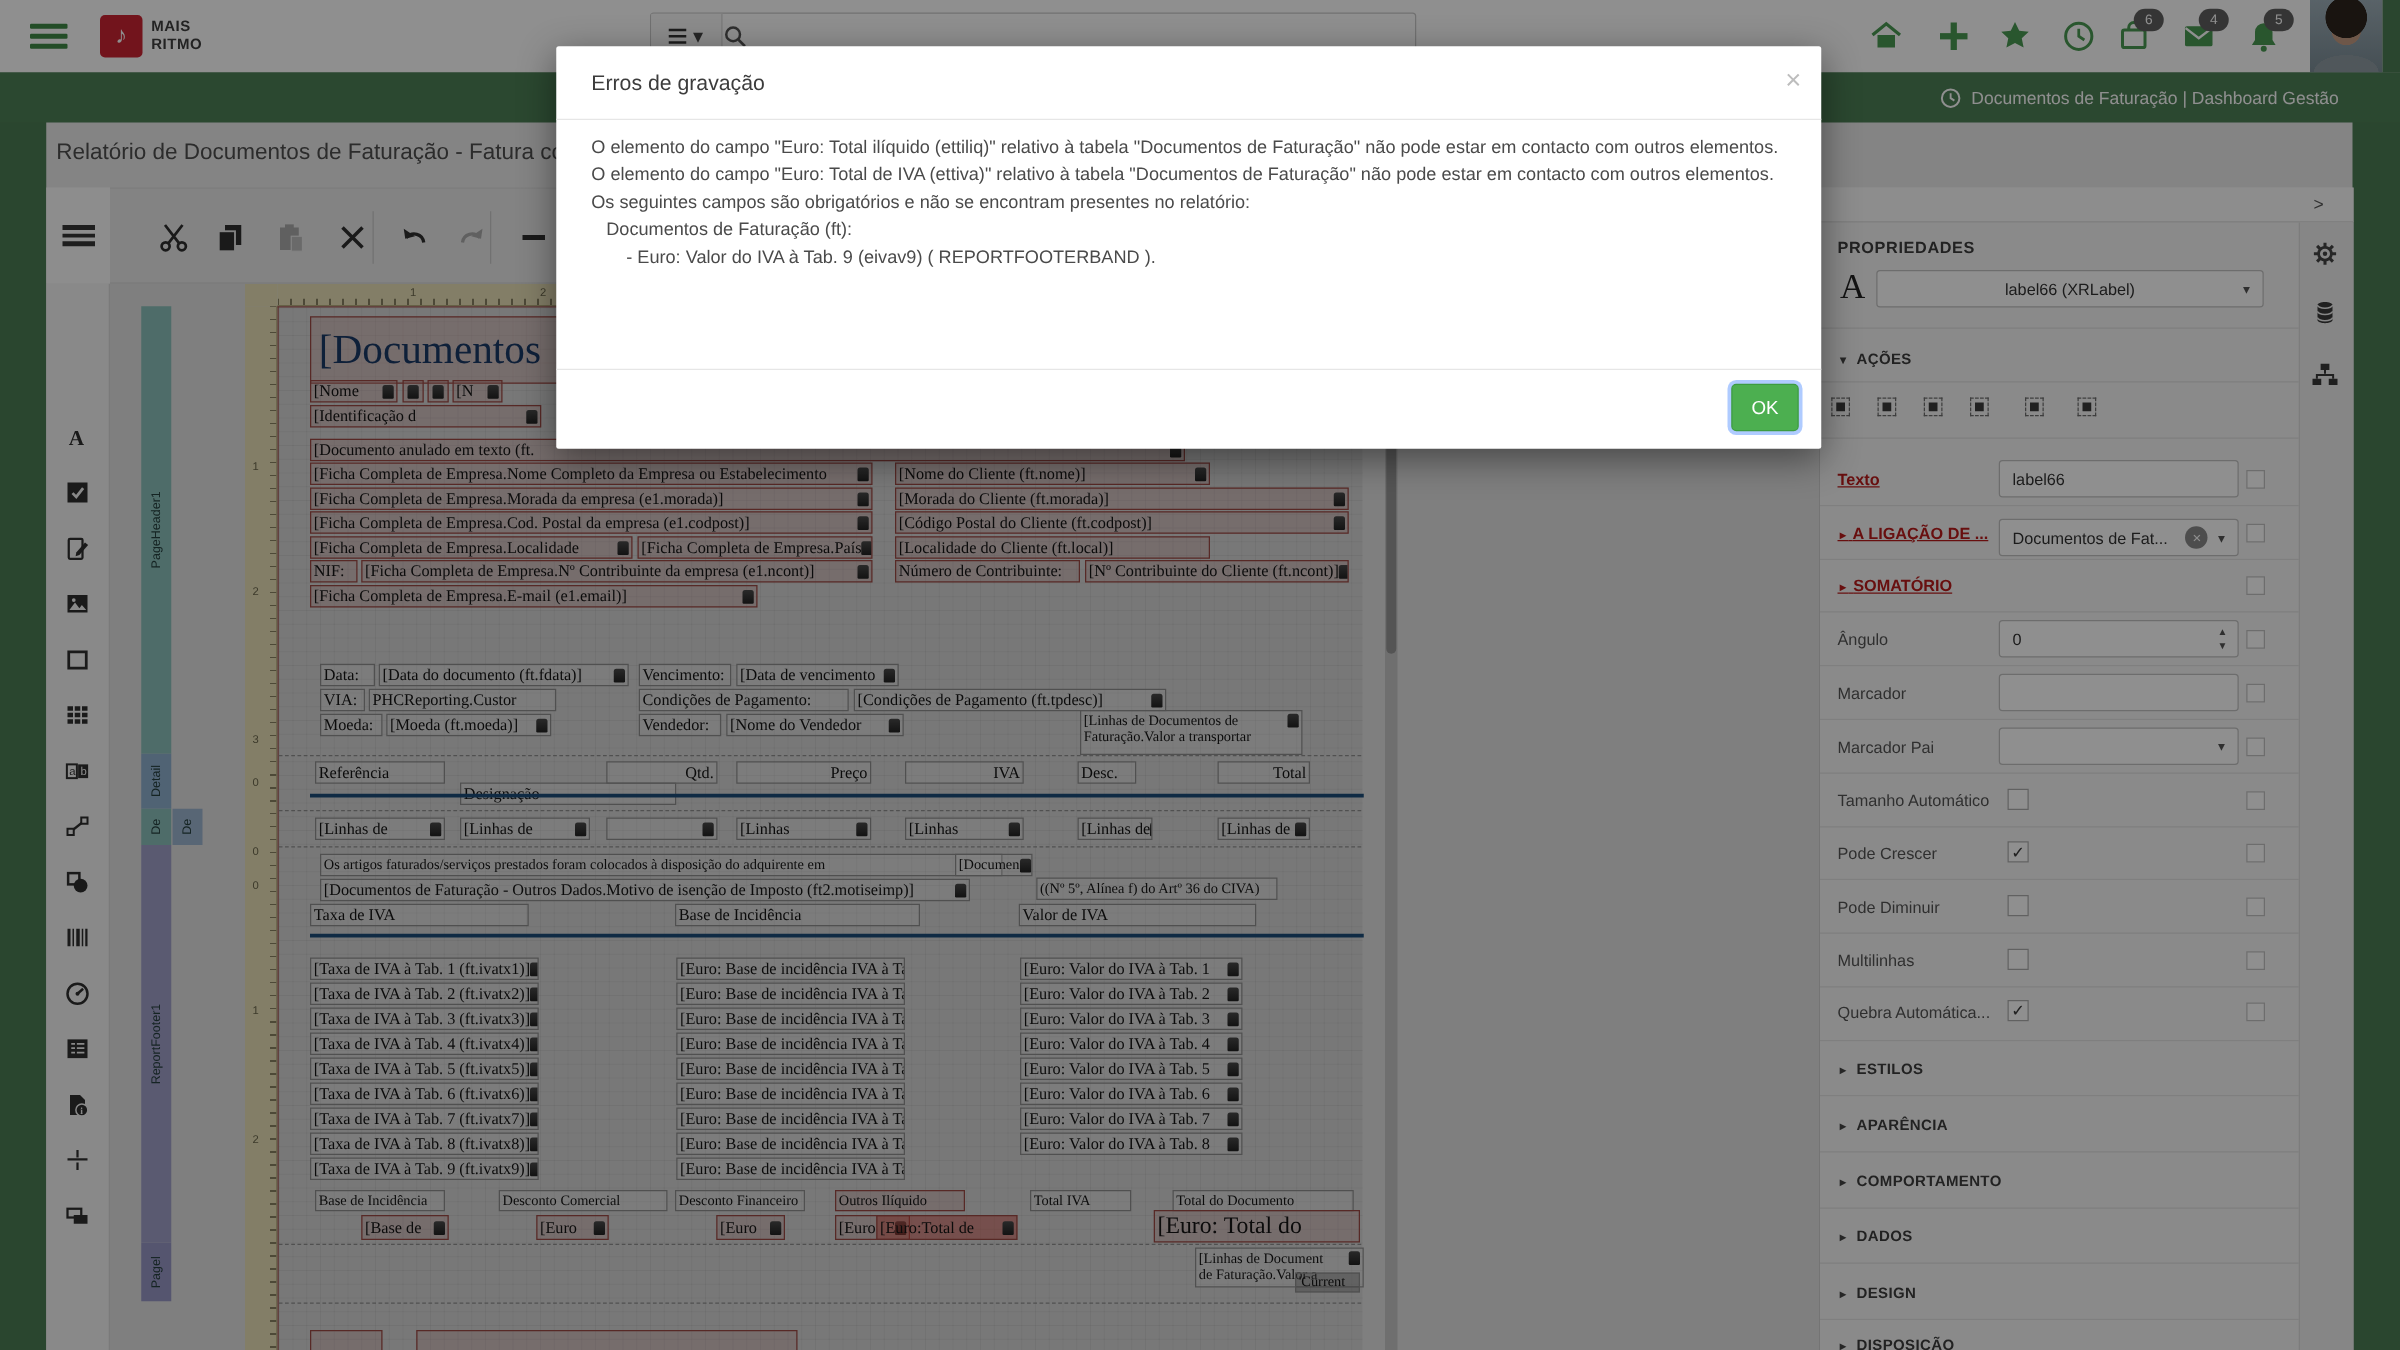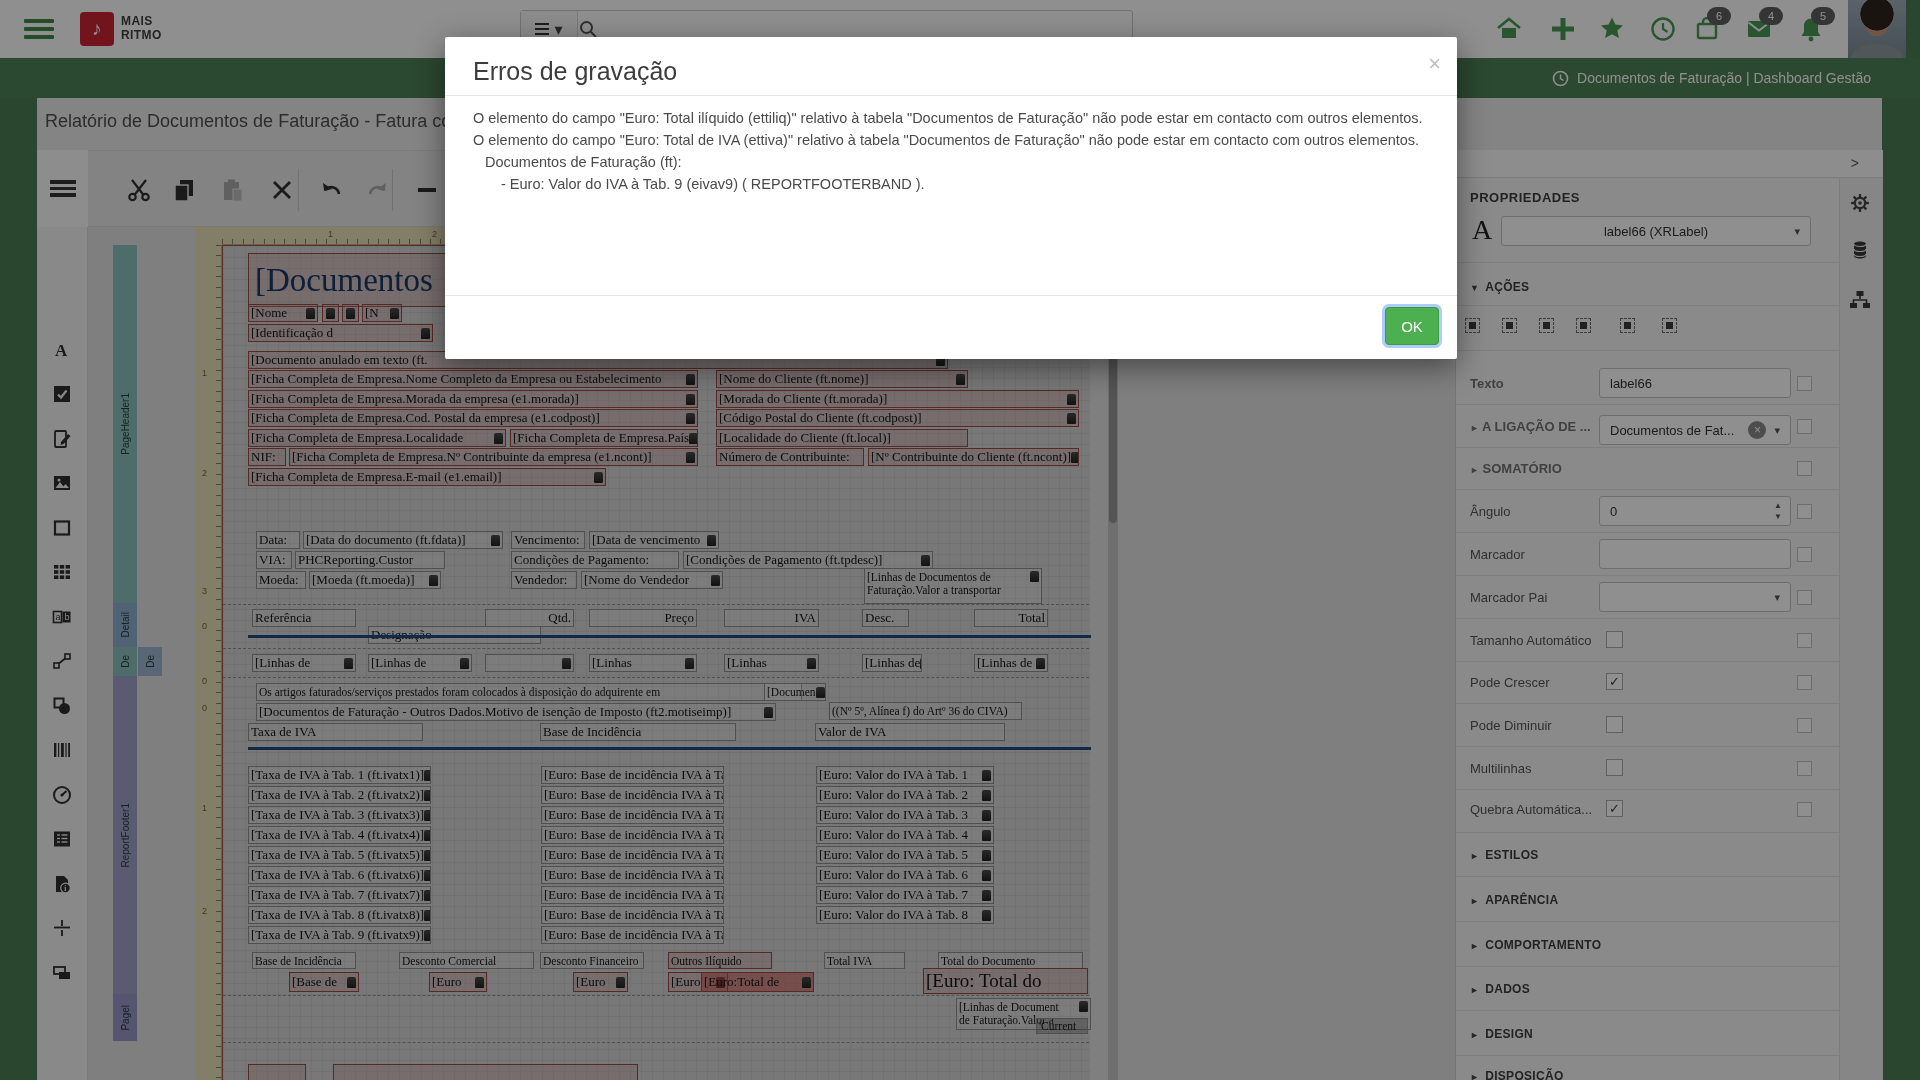--- a/index.html
+++ b/index.html
@@ -67,32 +67,32 @@
   .collapse-row .chev{position:absolute;right:24px;top:5px;font-size:14px;color:#555;}
   .pstrip{position:absolute;left:383px;top:28px;width:44px;height:902px;background:#efefef;border-left:1px solid #ddd;box-sizing:border-box;}
   .ptitle{position:absolute;left:14px;top:40px;font-size:13px;font-weight:bold;color:#3d3d3d;letter-spacing:.5px;}
   .bigA{position:absolute;left:16px;top:64px;font-family:"Liberation Serif",serif;font-size:28px;color:#222;}
   .selbox{position:absolute;left:45px;top:66px;width:310px;height:30px;background:#fff;border:1px solid #c2c2c2;border-radius:3px;display:flex;align-items:center;justify-content:center;font-size:13px;color:#333;box-sizing:border-box;}
   .selbox .car{position:absolute;right:10px;color:#555;font-size:11px;}
   .pdiv{position:absolute;left:0;width:383px;border-top:1px solid #e2e2e2;}
   .sechead{position:absolute;left:14px;font-size:12px;font-weight:bold;color:#3d3d3d;letter-spacing:.3px;}
   .sechead .tri{font-size:9px;margin-right:6px;color:#444;}
   .prow-label{position:absolute;left:14px;font-size:13px;color:#555;}
-  .prow-label.bold{font-weight:bold;color:#737373;}
+  .prow-label.bold{font-weight:bold;color:#b91c1c;text-decoration:underline;}
   .pinput{position:absolute;left:143px;width:192px;height:30px;background:#fff;border:1px solid #c2c2c2;border-radius:3px;font-size:13px;color:#333;display:flex;align-items:center;padding:0 10px;box-sizing:border-box;}
   .minibox{position:absolute;left:341px;width:15px;height:15px;background:#fff;border:1px solid #c3c3c3;box-sizing:border-box;}
   .pcheck{position:absolute;left:150px;width:17px;height:17px;background:#fff;border:1px solid #aeaeae;box-sizing:border-box;font-size:13px;color:#3c3c3c;display:flex;align-items:center;justify-content:center;}
   .clearbtn{width:18px;height:18px;border-radius:50%;background:#8a8a8a;color:#fff;font-size:12px;display:flex;align-items:center;justify-content:center;margin-left:auto;}
   .spin{position:absolute;right:8px;top:3px;display:flex;flex-direction:column;line-height:11px;font-size:8px;color:#555;}
   .acicon{position:absolute;top:0;width:15px;height:15px;border:1px dashed #6f6f6f;box-sizing:border-box;background:
      linear-gradient(#3c3c3c,#3c3c3c) center/7px 7px no-repeat;}
   
   .overlay{position:absolute;inset:0;background:rgba(0,0,0,.44);z-index:50;}
   .modal{position:absolute;left:445px;top:37px;width:1012px;height:322px;background:#fff;border-radius:2px;box-shadow:0 8px 30px rgba(0,0,0,.45);z-index:60;font-family:"Liberation Sans",sans-serif;}
-  .modal .mtitle{position:absolute;left:28px;top:20px;font-size:25px;color:#3c3c3c;}
+  .modal .mtitle{position:absolute;left:28px;top:20px;font-size:17px;color:#3c3c3c;}
   .modal .mclose{position:absolute;right:16px;top:14px;font-size:22px;color:#bdbdbd;cursor:pointer;}
   .modal .mhead-div{position:absolute;left:0;top:58px;width:100%;border-top:1px solid #e6e6e6;}
   .modal .mbody{position:absolute;left:28px;top:70px;width:956px;font-size:14.5px;color:#4a4a4a;line-height:22px;}
   .modal .ind1{margin-left:12px;}
   .modal .ind2{margin-left:28px;}
   .modal .mfoot-div{position:absolute;left:0;top:258px;width:100%;border-top:1px solid #e6e6e6;}
   .okbtn{position:absolute;right:18px;top:270px;width:52px;height:36px;background:#4caf50;border:1px solid #3d9c41;border-radius:4px;color:#fff;font-size:15px;display:flex;align-items:center;justify-content:center;box-shadow:0 0 0 3px rgba(110,160,255,.55);cursor:pointer;}
   svg{display:block;}
 </style>
 </head>
@@ -856,20 +856,21 @@
 
   <div class="overlay"></div>
 
   <div class="modal">
     <div class="mtitle">Erros de gravação</div>
     <div class="mclose">×</div>
     <div class="mhead-div"></div>
     <div class="mbody">
       <div>O elemento do campo "Euro: Total ilíquido (ettiliq)" relativo à tabela "Documentos de Faturação" não pode estar em contacto com outros elementos.</div>
       <div>O elemento do campo "Euro: Total de IVA (ettiva)" relativo à tabela "Documentos de Faturação" não pode estar em contacto com outros elementos.</div>
+      <div>Os seguintes campos são obrigatórios e não se encontram presentes no relatório:</div>
       <div class="ind1">Documentos de Faturação (ft):</div>
       <div class="ind2">- Euro: Valor do IVA à Tab. 9 (eivav9) ( REPORTFOOTERBAND ).</div>
     </div>
     <div class="mfoot-div"></div>
     <div class="okbtn">OK</div>
   </div>
 
 </div>
 
 </body></html>

